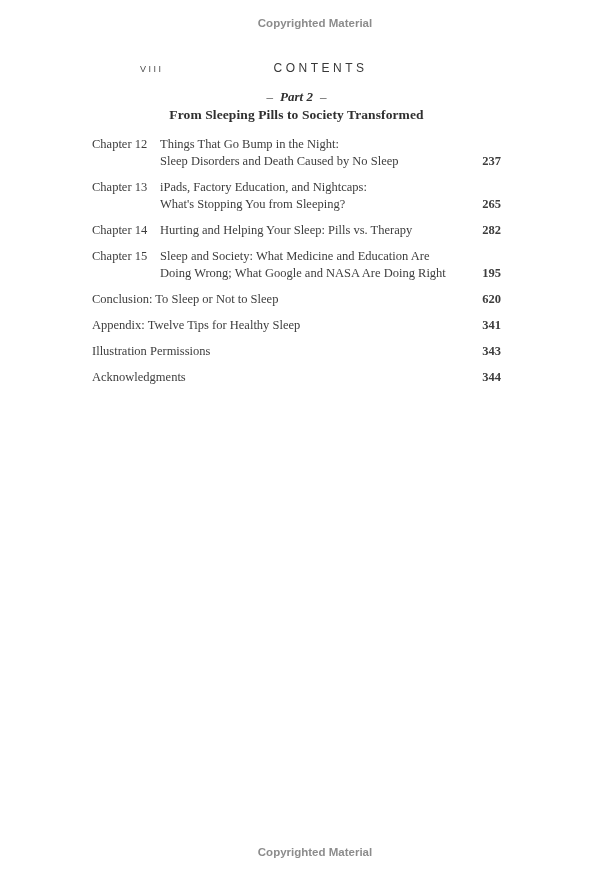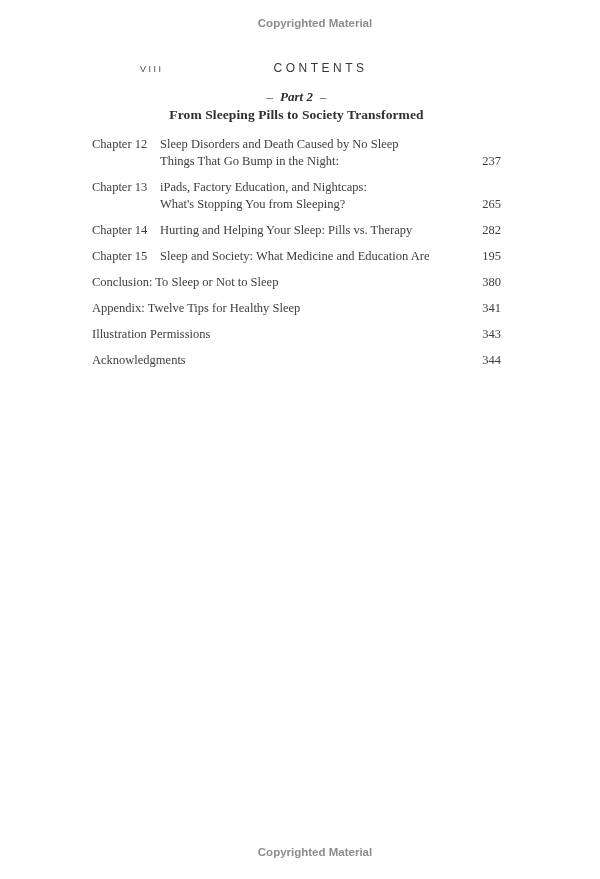--- a/index.html
+++ b/index.html
@@ -64,21 +64,21 @@
   .entry {
     display: flex;
     margin-bottom: 9px;
     font-size: 12.5px;
     line-height: 17px;
     color: var(--text);
     justify-content: center;
   }
   .entry-label { flex: none; width: 68px; }
   .entry-lines { flex: 1; }
-  .entry-page { flex: none; width: 38px; text-align: right; align-self: flex-end; }
+  .entry-page { flex: none; width: 38px; text-align: right; align-self: flex-end; font-weight: bold; }
 </style>
 </head>
 <body>
 
 <div class="page">
 
   <div class="watermark top">Copyrighted Material</div>
 
   <div class="content">
 
@@ -91,22 +91,22 @@
       <div class="part-line">
         <span class="dash">–</span><span class="part-label">Part 2</span><span class="dash">–</span>
       </div>
       <div class="part-title">From Sleeping Pills to Society Transformed</div>
     </div>
 
     <div class="toc">
   <div class="entry">
     <span class="entry-label">Chapter 12</span>
     <span class="entry-lines">
+            <div>Things That Go Bump in the Night:</div>
             <div>Sleep Disorders and Death Caused by No Sleep</div>
-            <div>Things That Go Bump in the Night:</div>
           </span>
     <span class="entry-page">237</span>
   </div>
 
   <div class="entry">
     <span class="entry-label">Chapter 13</span>
     <span class="entry-lines">
             <div>iPads, Factory Education, and Nightcaps:</div>
             <div>What's Stopping You from Sleeping?</div>
           </span>
@@ -118,31 +118,32 @@
     <span class="entry-lines">
             <div>Hurting and Helping Your Sleep: Pills vs. Therapy</div>
           </span>
     <span class="entry-page">282</span>
   </div>
 
   <div class="entry">
     <span class="entry-label">Chapter 15</span>
     <span class="entry-lines">
             <div>Sleep and Society: What Medicine and Education Are</div>
+            <div>Doing Wrong; What Google and NASA Are Doing Right</div>
           </span>
     <span class="entry-page">195</span>
   </div>
 
 
   <div class="entry">
 
     <span class="entry-lines">
             <div>Conclusion: To Sleep or Not to Sleep</div>
           </span>
-    <span class="entry-page">380</span>
+    <span class="entry-page">620</span>
   </div>
 
   <div class="entry">
 
     <span class="entry-lines">
             <div>Appendix: Twelve Tips for Healthy Sleep</div>
           </span>
     <span class="entry-page">341</span>
   </div>
 

